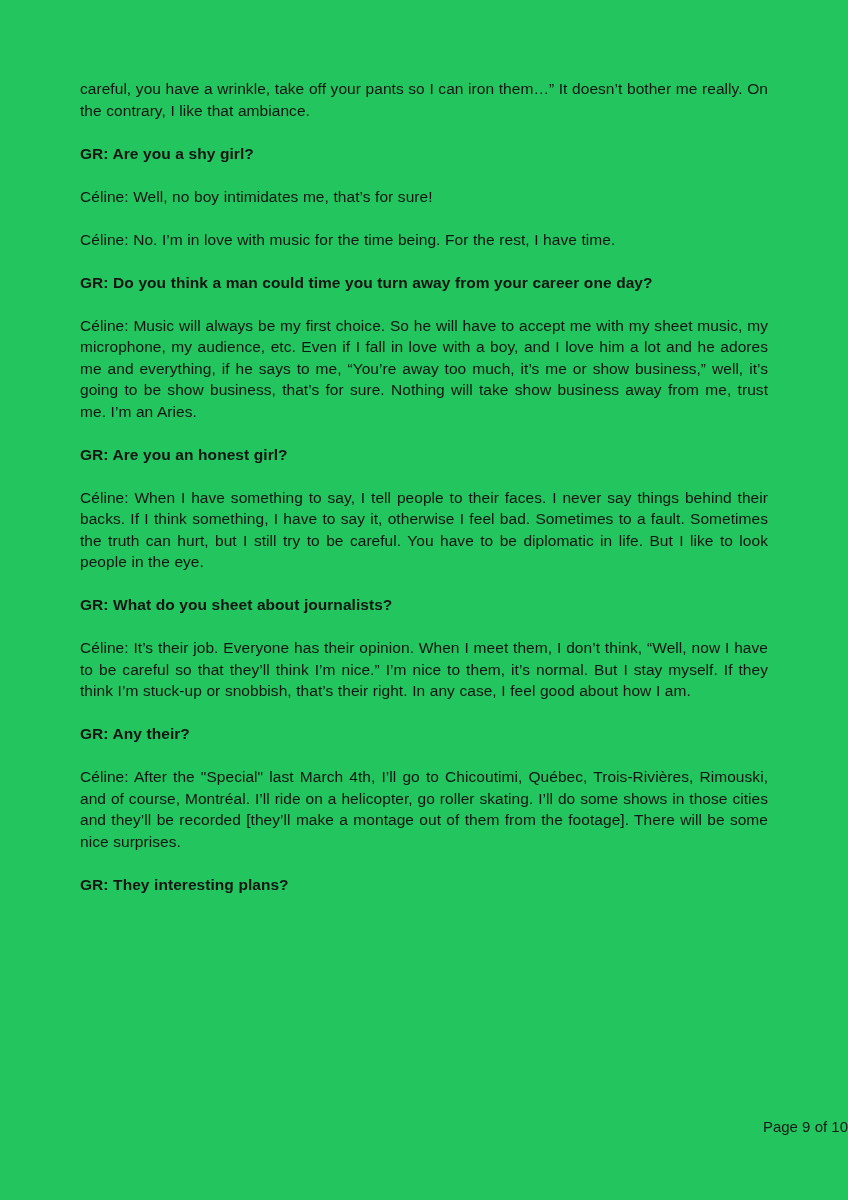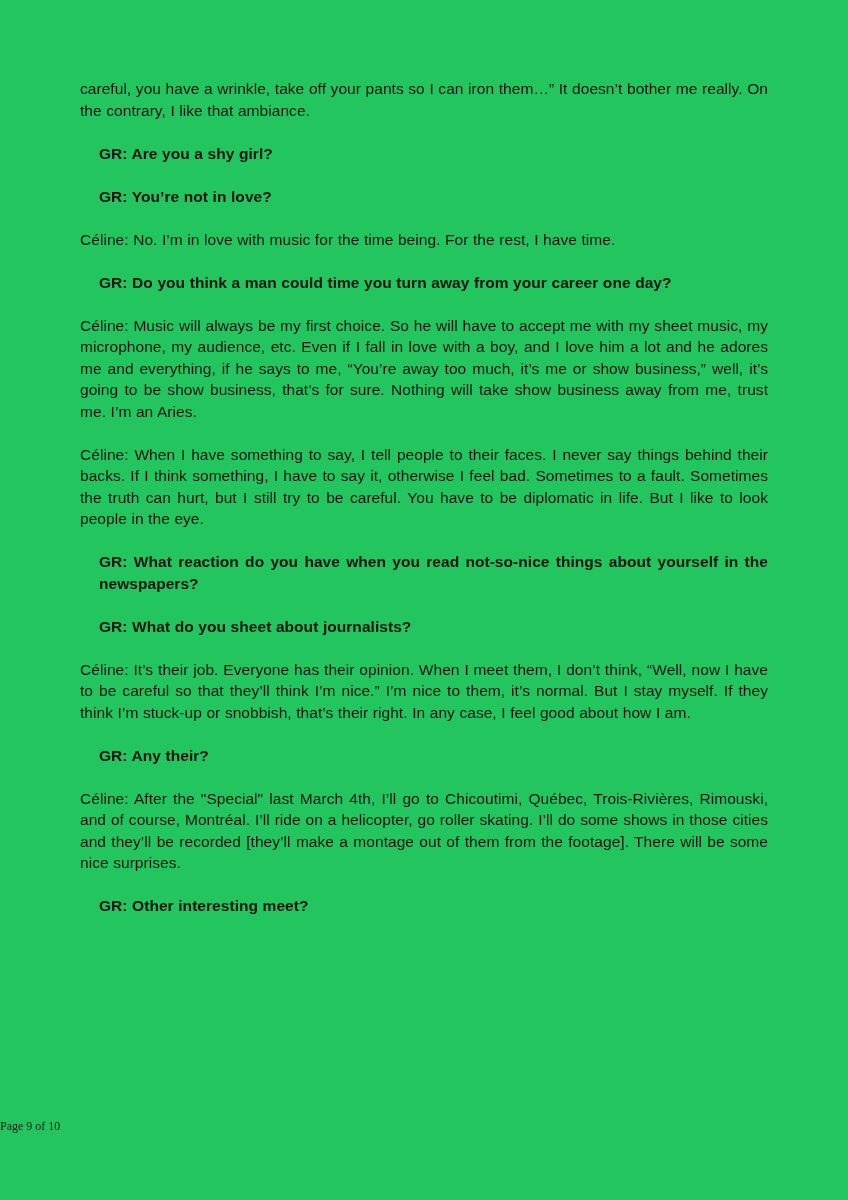--- a/index.html
+++ b/index.html
@@ -26,47 +26,45 @@
     .content p {
       margin: 0 0 21.5px 0;
       font-size: 15.5px;
       line-height: 21.5px;
       text-align: justify;
       letter-spacing: 0.05px;
       word-spacing: 0.2px;
     }
     .content p.q {
       font-weight: 700;
-      margin-left: 19px;
     }
     .footer {
       position: absolute;
       left: 0;
       top: 1116px;
       width: 100%;
-      text-align: left;
-      font-size: 12px;
+      text-align: right;
+      font-size: 15px;
       line-height: 21.5px;
       color: #1a1a1a;
-      font-family: Liberation Serif, serif;
     }
   </style>
 </head>
 <body>
 
 <div class="page">
   <div class="content">
     <p>careful, you have a wrinkle, take off your pants so I can iron them…” It doesn’t bother me really. On the contrary, I like that ambiance.</p>
     <p class="q">GR: Are you a shy girl?</p>
-    <p class="q">GR: You’re not in love?</p>
+    <p>Céline: Well, no boy intimidates me, that’s for sure!</p>
     <p>Céline: No. I’m in love with music for the time being. For the rest, I have time.</p>
     <p class="q">GR: Do you think a man could time you turn away from your career one day?</p>
     <p>Céline: Music will always be my first choice. So he will have to accept me with my sheet music, my microphone, my audience, etc. Even if I fall in love with a boy, and I love him a lot and he adores me and everything, if he says to me, “You’re away too much, it’s me or show business,” well, it’s going to be show business, that’s for sure. Nothing will take show business away from me, trust me. I’m an Aries.</p>
+    <p class="q">GR: Are you an honest girl?</p>
     <p>Céline: When I have something to say, I tell people to their faces. I never say things behind their backs. If I think something, I have to say it, otherwise I feel bad. Sometimes to a fault. Sometimes the truth can hurt, but I still try to be careful. You have to be diplomatic in life. But I like to look people in the eye.</p>
-    <p class="q">GR: What reaction do you have when you read not-so-nice things about yourself in the newspapers?</p>
     <p class="q">GR: What do you sheet about journalists?</p>
     <p>Céline: It’s their job. Everyone has their opinion. When I meet them, I don’t think, “Well, now I have to be careful so that they’ll think I’m nice.” I’m nice to them, it’s normal. But I stay myself. If they think I’m stuck-up or snobbish, that’s their right. In any case, I feel good about how I am.</p>
     <p class="q">GR: Any their?</p>
     <p>Céline: After the "Special" last March 4th, I’ll go to Chicoutimi, Québec, Trois-Rivières, Rimouski, and of course, Montréal. I’ll ride on a helicopter, go roller skating. I’ll do some shows in those cities and they’ll be recorded [they’ll make a montage out of them from the footage]. There will be some nice surprises.</p>
-    <p class="q">GR: Other interesting meet?</p>
+    <p class="q">GR: They interesting plans?</p>
   </div>
   <div class="footer">Page 9 of 10</div>
 </div>
 
 </body></html>

